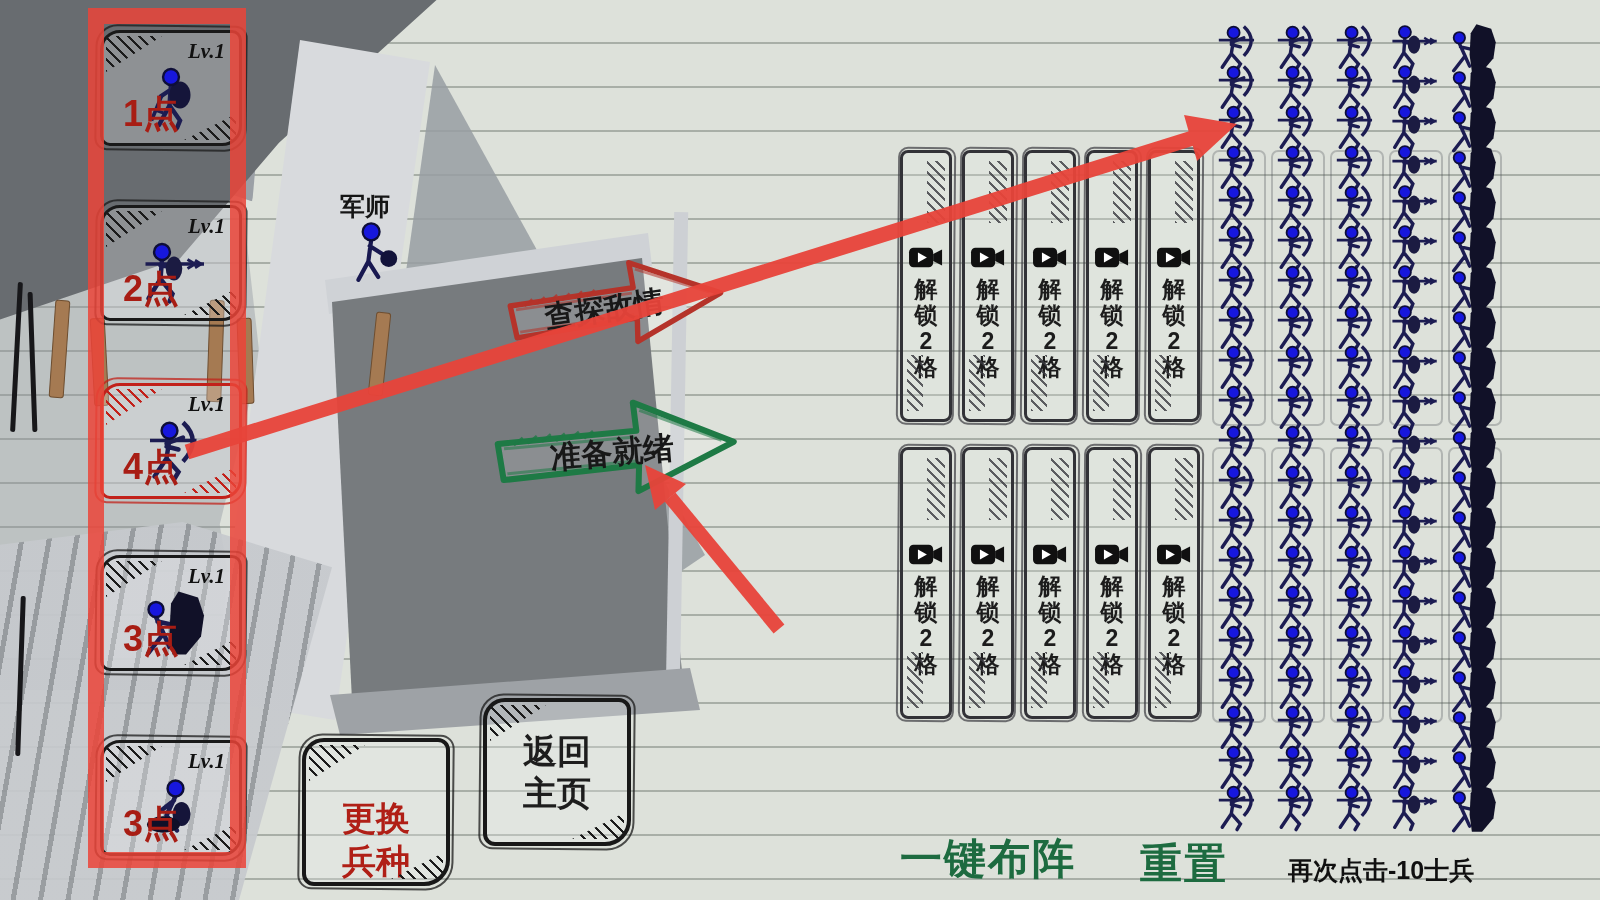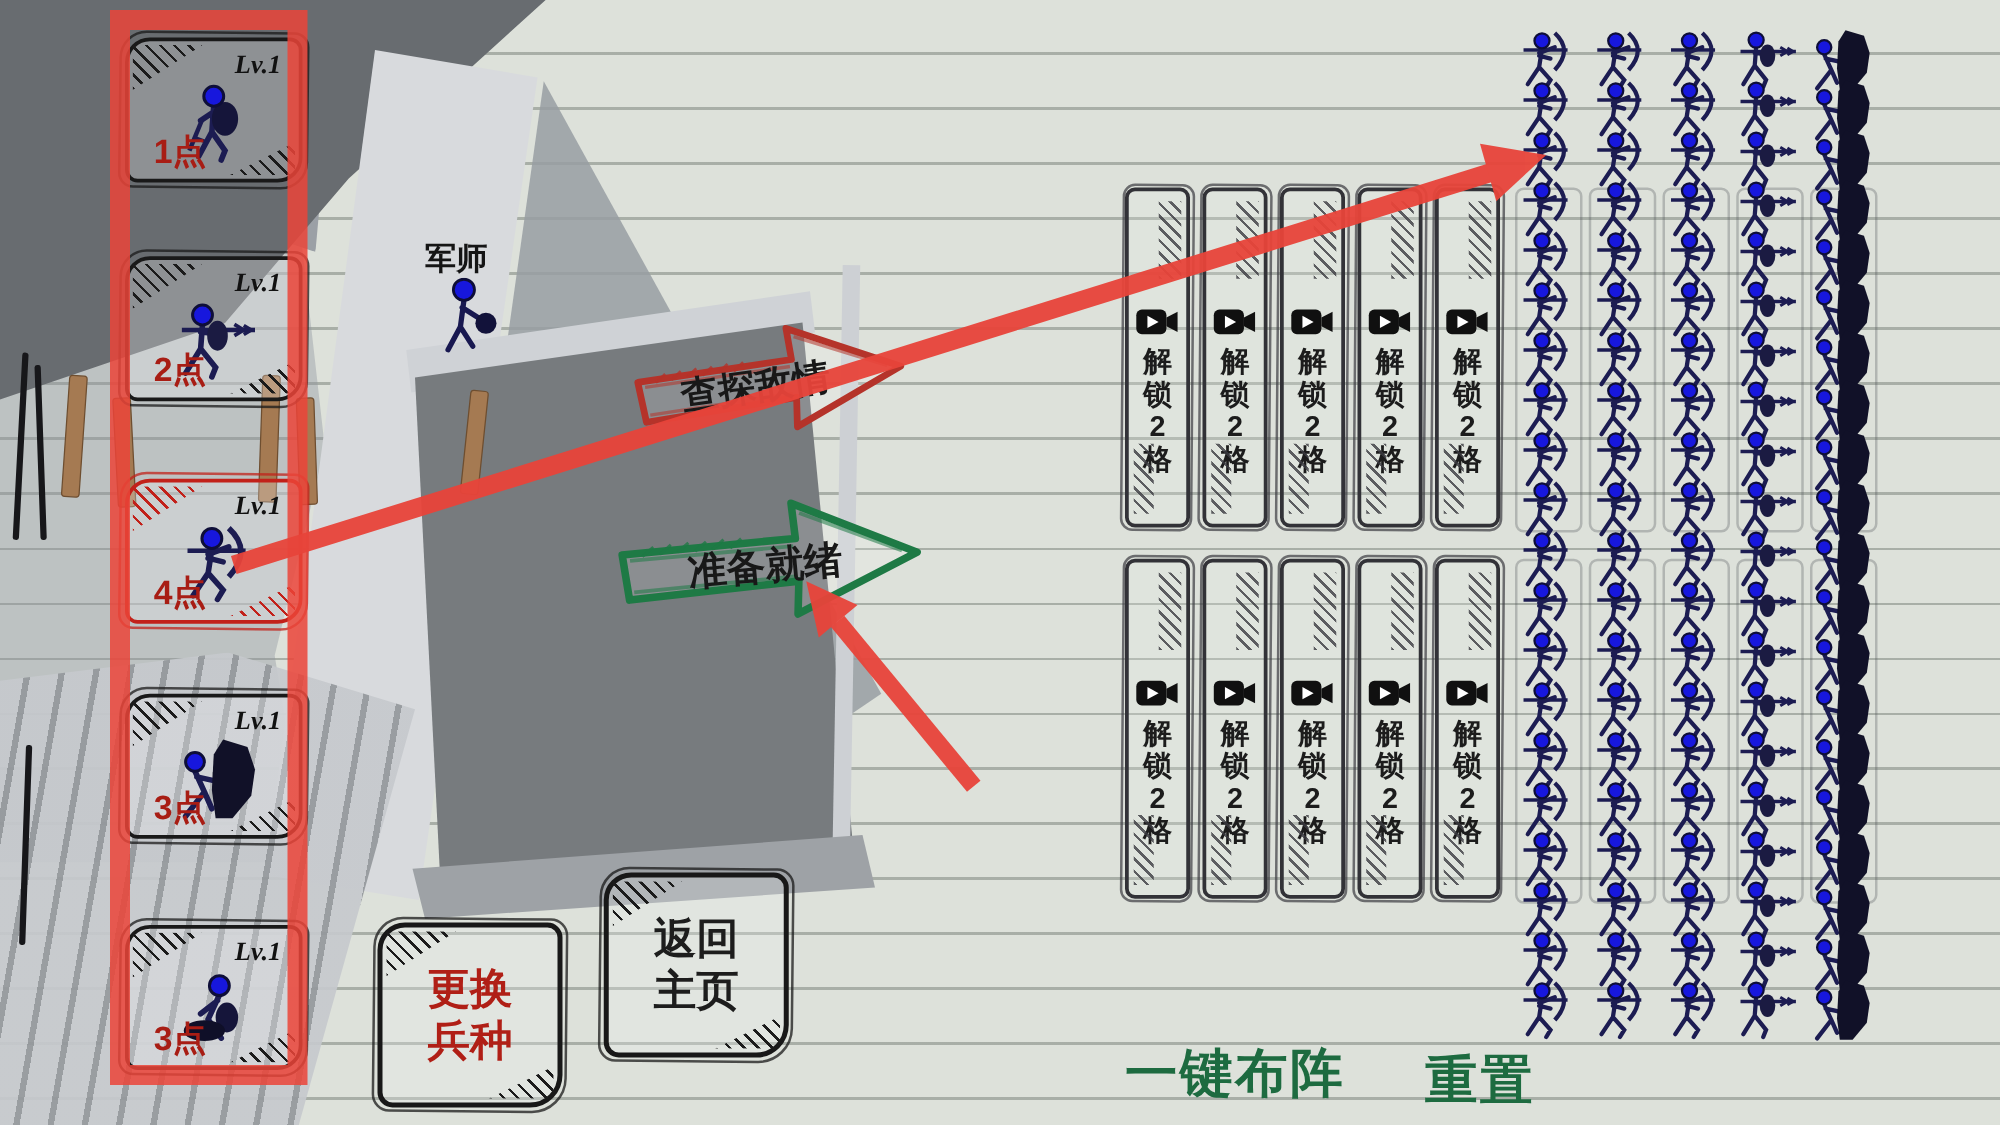--- a/index.html
+++ b/index.html
@@ -29,21 +29,21 @@
     border:2.5px solid #191919;border-radius:22px 12px 22px 12px;transform:rotate(.7deg);opacity:.75;pointer-events:none;}
   .unit-card.selected{border-color:#c2211a;}
   .unit-card.selected::after{border-color:#c2211a;}
   .hatch{position:absolute;color:#1b1b1b;
     background:repeating-linear-gradient(45deg,currentColor 0 2px,transparent 2px 8px);}
   .selected .hatch{color:#c2211a;}
   .hatch-tl{top:3px;left:3px;width:56px;height:36px;clip-path:polygon(0 0,100% 0,0 100%);}
   .hatch-br{bottom:3px;right:3px;width:52px;height:26px;clip-path:polygon(100% 0,100% 100%,0 100%);}
   .card-lv{position:absolute;top:6px;right:14px;font-family:"Liberation Serif",serif;
     font-style:italic;font-weight:bold;font-size:21px;color:#111;}
-  .card-cost{position:absolute;bottom:4px;left:20px;font-weight:bold;font-size:27px;color:#a81d14;}
+  .card-cost{position:absolute;bottom:4px;left:20px;font-weight:bold;font-size:36px;color:#a81d14;}
   .card-fig{position:absolute;left:38px;top:32px;width:66px;height:66px;}
   .highlight-rect{position:absolute;left:88px;top:8px;width:158px;height:860px;box-sizing:border-box;
     border:16px solid rgba(235,68,56,.85);z-index:40;pointer-events:none;}
   
   .advisor-label{position:absolute;left:340px;top:190px;font-size:25px;font-weight:bold;color:#151515;}
   .advisor-fig{position:absolute;left:350px;top:222px;width:62px;height:62px;}
   
   .arrow-btn{position:absolute;z-index:20;}
   .arrow-btn svg{display:block;width:100%;height:100%;}
   .arrow-label{position:absolute;white-space:nowrap;font-weight:bold;color:#181818;transform:rotate(-2deg);}
@@ -660,32 +660,33 @@
   </div>
   <div class="arrow-btn" style="left:484px;top:386px;width:262px;height:124px;color:#1e7a45;transform:rotate(-3deg)">
     <svg viewBox="0 0 260 120">
       <path d="M14 50 L152 44 L150 16 L248 60 L151 104 L153 78 L18 86 Z" fill="rgba(255,255,255,0.15)" stroke="currentColor" stroke-width="6" stroke-linejoin="round"></path>
       <path d="M20 55 L150 50 M156 24 L236 58 M22 80 L150 74" stroke="currentColor" stroke-width="3" fill="none" opacity=".55"></path>
       <path d="M30 52 l9 -7 M44 51 l9 -7 M58 50 l9 -7 M72 50 l9 -7 M86 49 l9 -7 M100 49 l9 -7" stroke="currentColor" stroke-width="2.4" opacity=".8"></path>
     </svg>
     <div class="arrow-label" style="left:66px;top:46px;font-size:31px;">准备就绪</div>
   </div>
 
-  <div class="btn-box" style="left:302px;top:738px;">
+  <div class="btn-box" style="left:302px;top:738px;align-items:flex-end;">
     <div class="hatch hatch-tl"></div>
     <div class="hatch hatch-br"></div>
     <div class="btn-label red">更换兵种</div>
   </div>
   <div class="btn-box" style="left:483px;top:698px;">
     <div class="hatch hatch-tl"></div>
     <div class="hatch hatch-br"></div>
     <div class="btn-label black">返回主页</div>
   </div>
   <div class="footer-green" style="left:900px;top:831px;">一键布阵</div>
   <div class="footer-green" style="left:1140px;top:836px;">重置</div>
+  <div class="hint-text" style="left:1288px;top:854px;">再次点击-10士兵</div>
 
   <svg class="tutorial-svg" width="1600" height="900">
     <g fill="#e8443a" stroke="#e8443a" opacity="0.95">
       <line x1="187" y1="452" x2="1196" y2="137" stroke-width="15"></line>
       <polygon points="1237,124 1197,161 1184,115" stroke="none"></polygon>
     </g>
     <g fill="#e8443a" stroke="#e8443a" opacity="0.95">
       <line x1="779" y1="629" x2="670" y2="497" stroke-width="14"></line>
       <polygon points="645,465 686,484 655,510" stroke="none"></polygon>
     </g>

